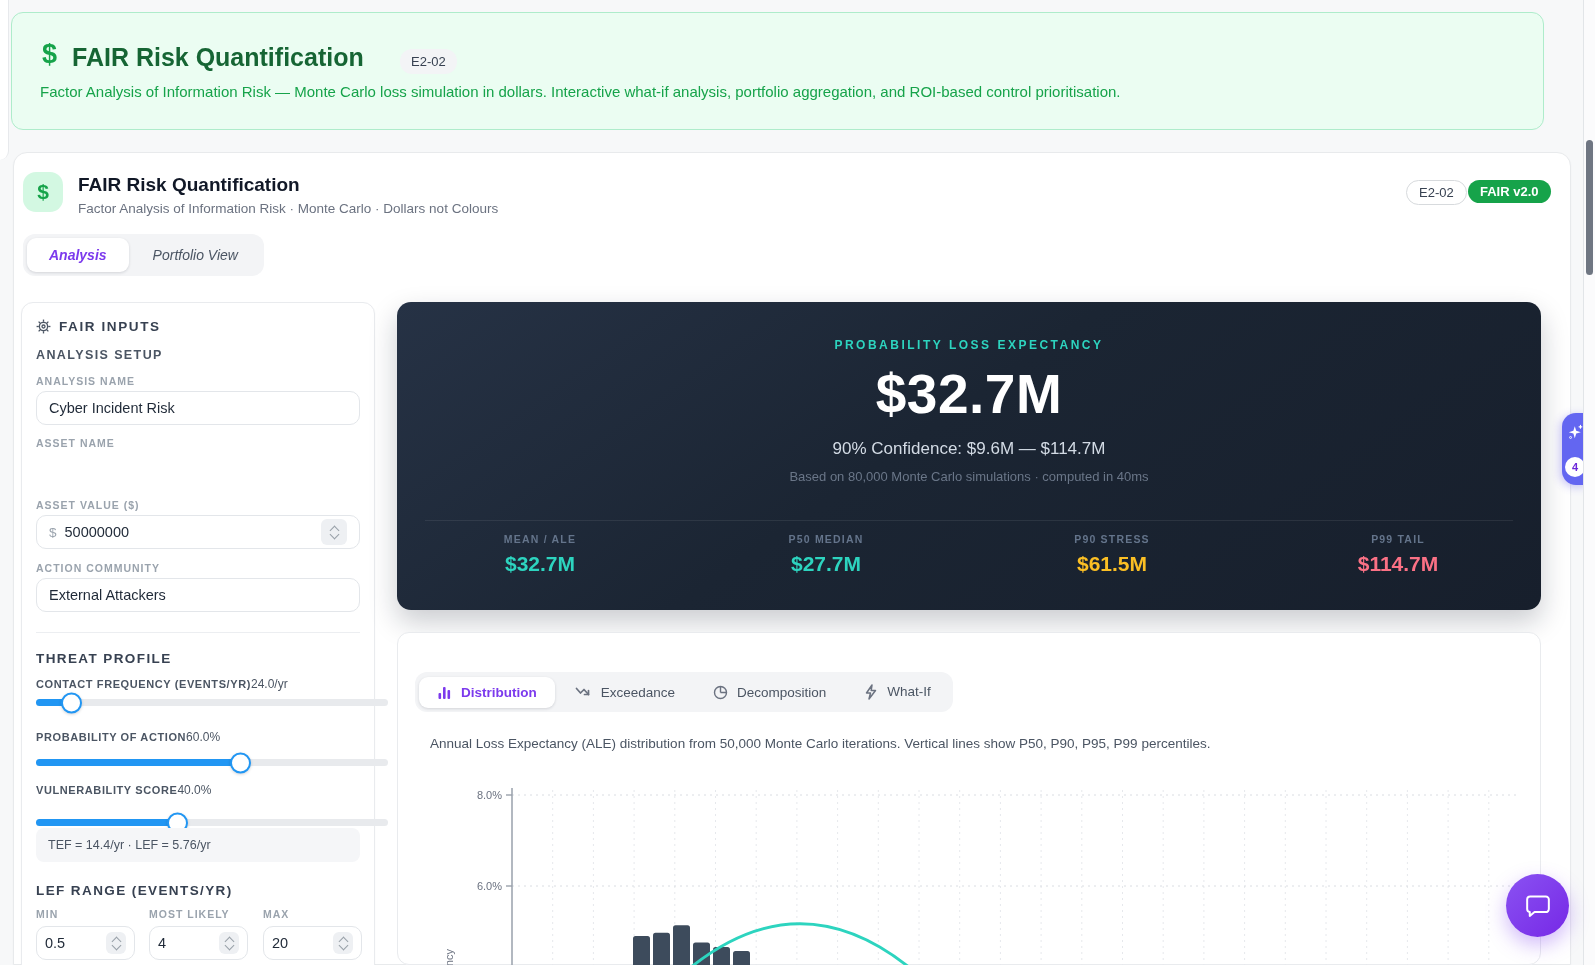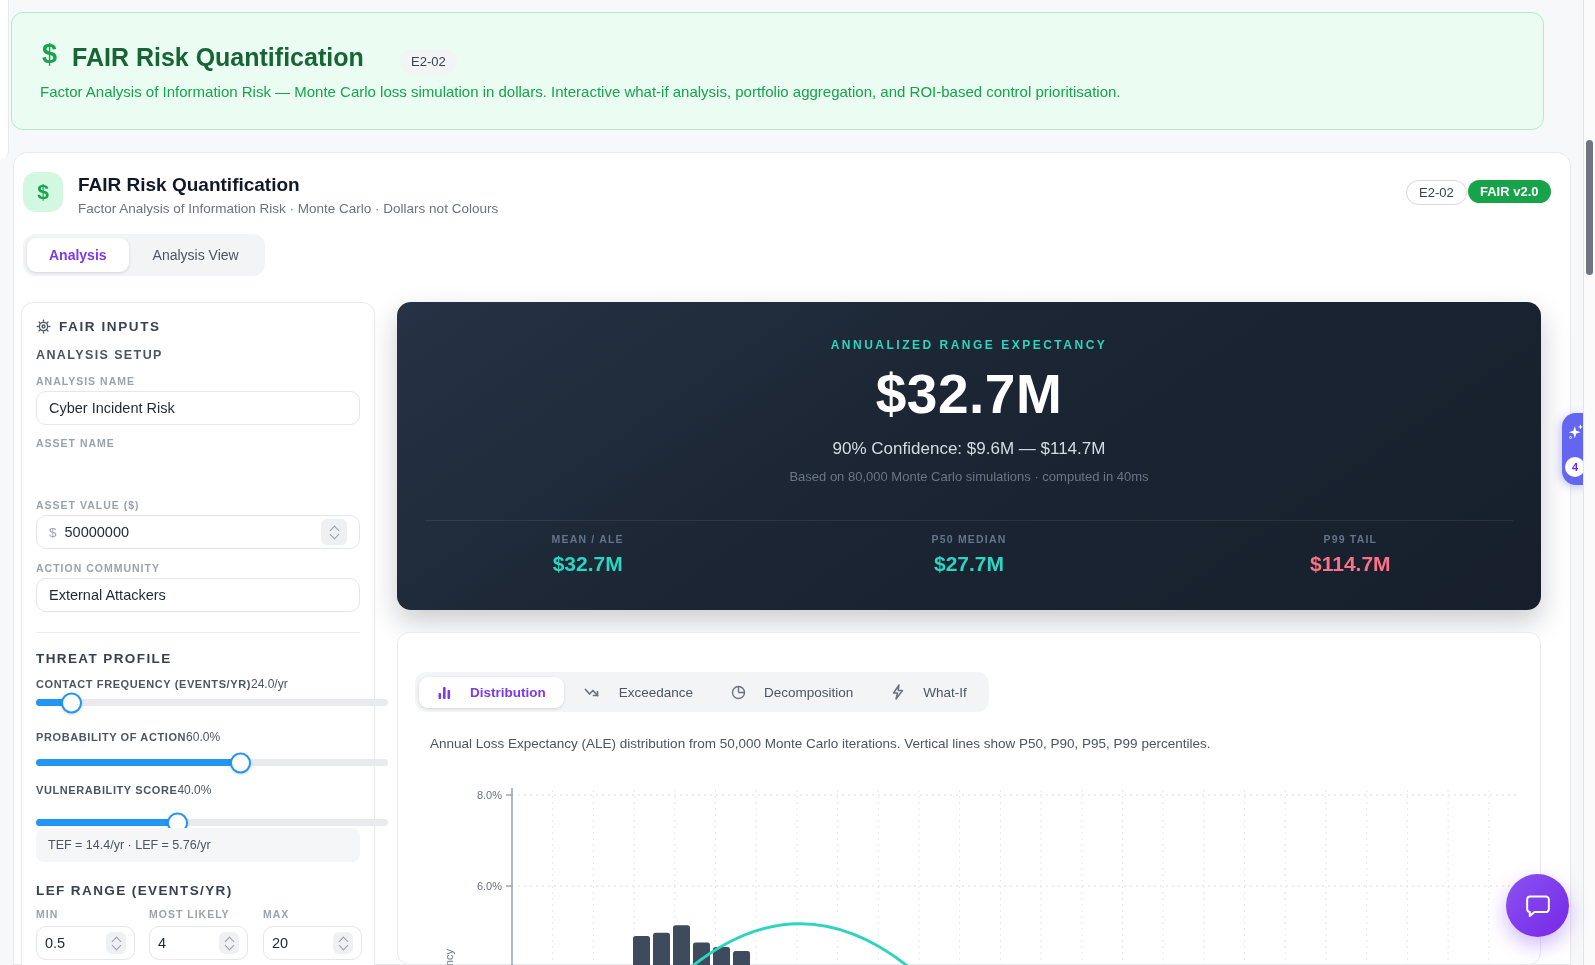--- a/index.html
+++ b/index.html
@@ -23,21 +23,21 @@
   .app-icon { left:23px; top:172px; width:40px; height:40px; background:#d3f8e2; border-radius:13px; display:flex; align-items:center; justify-content:center; font-size:21px; font-weight:700; color:#16a34a; }
   .hdr-title { left:78px; top:174px; font-size:19px; font-weight:700; color:#111827; }
   .hdr-sub { left:78px; top:201px; font-size:13.5px; color:#6b7280; }
   .pill { border-radius:14px; font-size:13px; padding:4px 12px; display:inline-block; }
   .badge-e202 { left:1406px; top:180px; border:1px solid #d7dadd; color:#374151; background:#fff; }
   .badge-fair { left:1468px; top:180px; background:#16a34a; color:#fff; font-weight:700; }
 
   
   .tabset { background:#f3f4f6; border-radius:12px; padding:4px; display:inline-flex; gap:2px; align-items:center; }
   .view-tabs { left:23px; top:234px; }
-  .tab { font-size:14px; color:#4b5563; padding:9px 22px; border-radius:9px; cursor:default; white-space:nowrap; }
+  .tab { font-size:14px; color:#4b5563; padding:9px 22px; border-radius:9px; cursor:default; white-space:nowrap;font-style:italic; }
   .tab.active { background:#fff; color:#7c3aed; font-weight:700; box-shadow:0 1px 3px rgba(16,24,40,.14); }
 
   
   .sidebar { left:21px; top:302px; width:354px; height:700px; background:#fff; border:1px solid #e9ebee; border-radius:12px; box-shadow:0 1px 2px rgba(16,24,40,.04); }
   .sb { position:absolute; left:14px; right:14px; }
   .sb-title { top:16px; font-size:13.5px; font-weight:700; letter-spacing:1.6px; color:#374151; display:flex; align-items:center; gap:8px; }
   .sec-h { font-size:12.5px; font-weight:700; letter-spacing:1.4px; color:#4b5563; }
   .lbl { font-size:10.5px; font-weight:700; letter-spacing:1px; color:#9aa3ad; }
   .inp { height:34px; border:1px solid #e3e6ea; border-radius:10px; background:#fff; display:flex; align-items:center; padding:0 12px; font-size:14.5px; color:#1f2937; gap:8px; }
   .inp input { border:none; outline:none; font-size:14.5px; color:#1f2937; width:100%; background:transparent; font-family:inherit; }
@@ -64,21 +64,21 @@
   .ale-basis { top:167px; width:100%; text-align:center; font-size:13px; color:#6a7688; }
   .ale-div { top:218px; left:28px; right:28px; border-top:1px solid rgba(255,255,255,.08); }
   .ale-stats { top:231px; left:0; width:100%; display:flex; }
   .stat { flex:1; text-align:center; }
   .stat-l { font-size:10.5px; font-weight:700; letter-spacing:1.2px; color:#64748b; }
   .stat-v { margin-top:7px; font-size:21px; font-weight:800; }
 
   
   .chart-card { left:397px; top:632px; width:1144px; height:333px; background:#fff; border:1px solid #e9ebee; border-radius:12px; }
   .chart-tabs { left:415px; top:672px; }
-  .ctab { display:flex; align-items:flex-end; gap:18px; font-size:13.5px; color:#4b5563; padding:8px 18px; border-radius:9px; }
+  .ctab { display:flex; align-items:flex-start; gap:9px; font-size:13.5px; color:#4b5563; padding:8px 18px; border-radius:9px; }
   .ctab.active { background:#fff; color:#7c3aed; font-weight:700; box-shadow:0 1px 3px rgba(16,24,40,.14); }
   .chart-desc { left:430px; top:736px; font-size:13.5px; color:#4b5563; }
   .ylabel { left:350px; top:968px; width:200px; height:14px; text-align:center; transform:rotate(-90deg); font-size:11px; color:#6b7280; }
 
   
   .ai-tab { left:1562px; top:413px; width:26px; height:72px; background:#6366f1; border-radius:14px 0 0 14px; box-shadow:-2px 2px 8px rgba(79,70,229,.3); }
   .ai-badge { position:absolute; left:3px; top:44px; width:20px; height:20px; border-radius:50%; background:#fff; color:#6d28d9; font-size:11px; font-weight:700; display:flex; align-items:center; justify-content:center; }
 
   
   .fab { left:1506px; top:874px; width:63px; height:63px; border-radius:50%; background:linear-gradient(135deg,#8a52f2 0%,#7628e6 100%); box-shadow:0 8px 20px rgba(124,58,237,.35); display:flex; align-items:center; justify-content:center; z-index:20; }
@@ -103,21 +103,21 @@
 <div class="abs app-icon">
     <span>$</span>
   </div>
 <span class="abs hdr-title">FAIR Risk Quantification</span>
 <span class="abs hdr-sub">Factor Analysis of Information Risk · Monte Carlo · Dollars not Colours</span>
 <span class="abs pill badge-e202">E2-02</span>
 <span class="abs pill badge-fair">FAIR v2.0</span>
 
 <div class="abs tabset view-tabs">
   <div class="tab active">Analysis</div>
-  <div class="tab">Analysis View</div>
+  <div class="tab">Portfolio View</div>
 </div>
 
 <div class="abs sidebar">
   <div class="sb sb-title">
     <svg width="15" height="15" viewBox="0 0 16 16">
       <g stroke="#4b5563" stroke-width="1.4" fill="none">
         <circle cx="8" cy="8" r="4.4"></circle>
         <g>
           <line x1="8" y1="0.6" x2="8" y2="3"></line>
             <line x1="8" y1="13" x2="8" y2="15.4"></line>
@@ -221,33 +221,37 @@
       <input value="20" style="">
       <span class="stepper" style="width:20px;height:22px">
           <i class="chev up"></i>
           <i class="chev dn"></i>
         </span>
     </div>
   </div>
 </div>
 
 <div class="abs ale">
-  <div class="abs ale-title">ANNUALIZED RANGE EXPECTANCY</div>
+  <div class="abs ale-title">PROBABILITY LOSS EXPECTANCY</div>
   <div class="abs ale-value">$32.7M</div>
   <div class="abs ale-conf">90% Confidence: $9.6M — $114.7M</div>
   <div class="abs ale-basis">Based on 80,000 Monte Carlo simulations  · computed in 40ms</div>
   <div class="abs ale-div"></div>
   <div class="abs ale-stats">
     <div class="stat">
       <div class="stat-l">MEAN / ALE</div>
       <div class="stat-v" style="color: rgb(45, 212, 191);">$32.7M</div>
     </div>
     <div class="stat">
       <div class="stat-l">P50 MEDIAN</div>
       <div class="stat-v" style="color: rgb(45, 212, 191);">$27.7M</div>
+    </div>
+    <div class="stat">
+      <div class="stat-l">P90 STRESS</div>
+      <div class="stat-v" style="color: rgb(251, 191, 36);">$61.5M</div>
     </div>
     <div class="stat">
       <div class="stat-l">P99 TAIL</div>
       <div class="stat-v" style="color: rgb(251, 113, 133);">$114.7M</div>
     </div>
   </div>
 </div>
 
 <div class="abs chart-card"></div>
 

